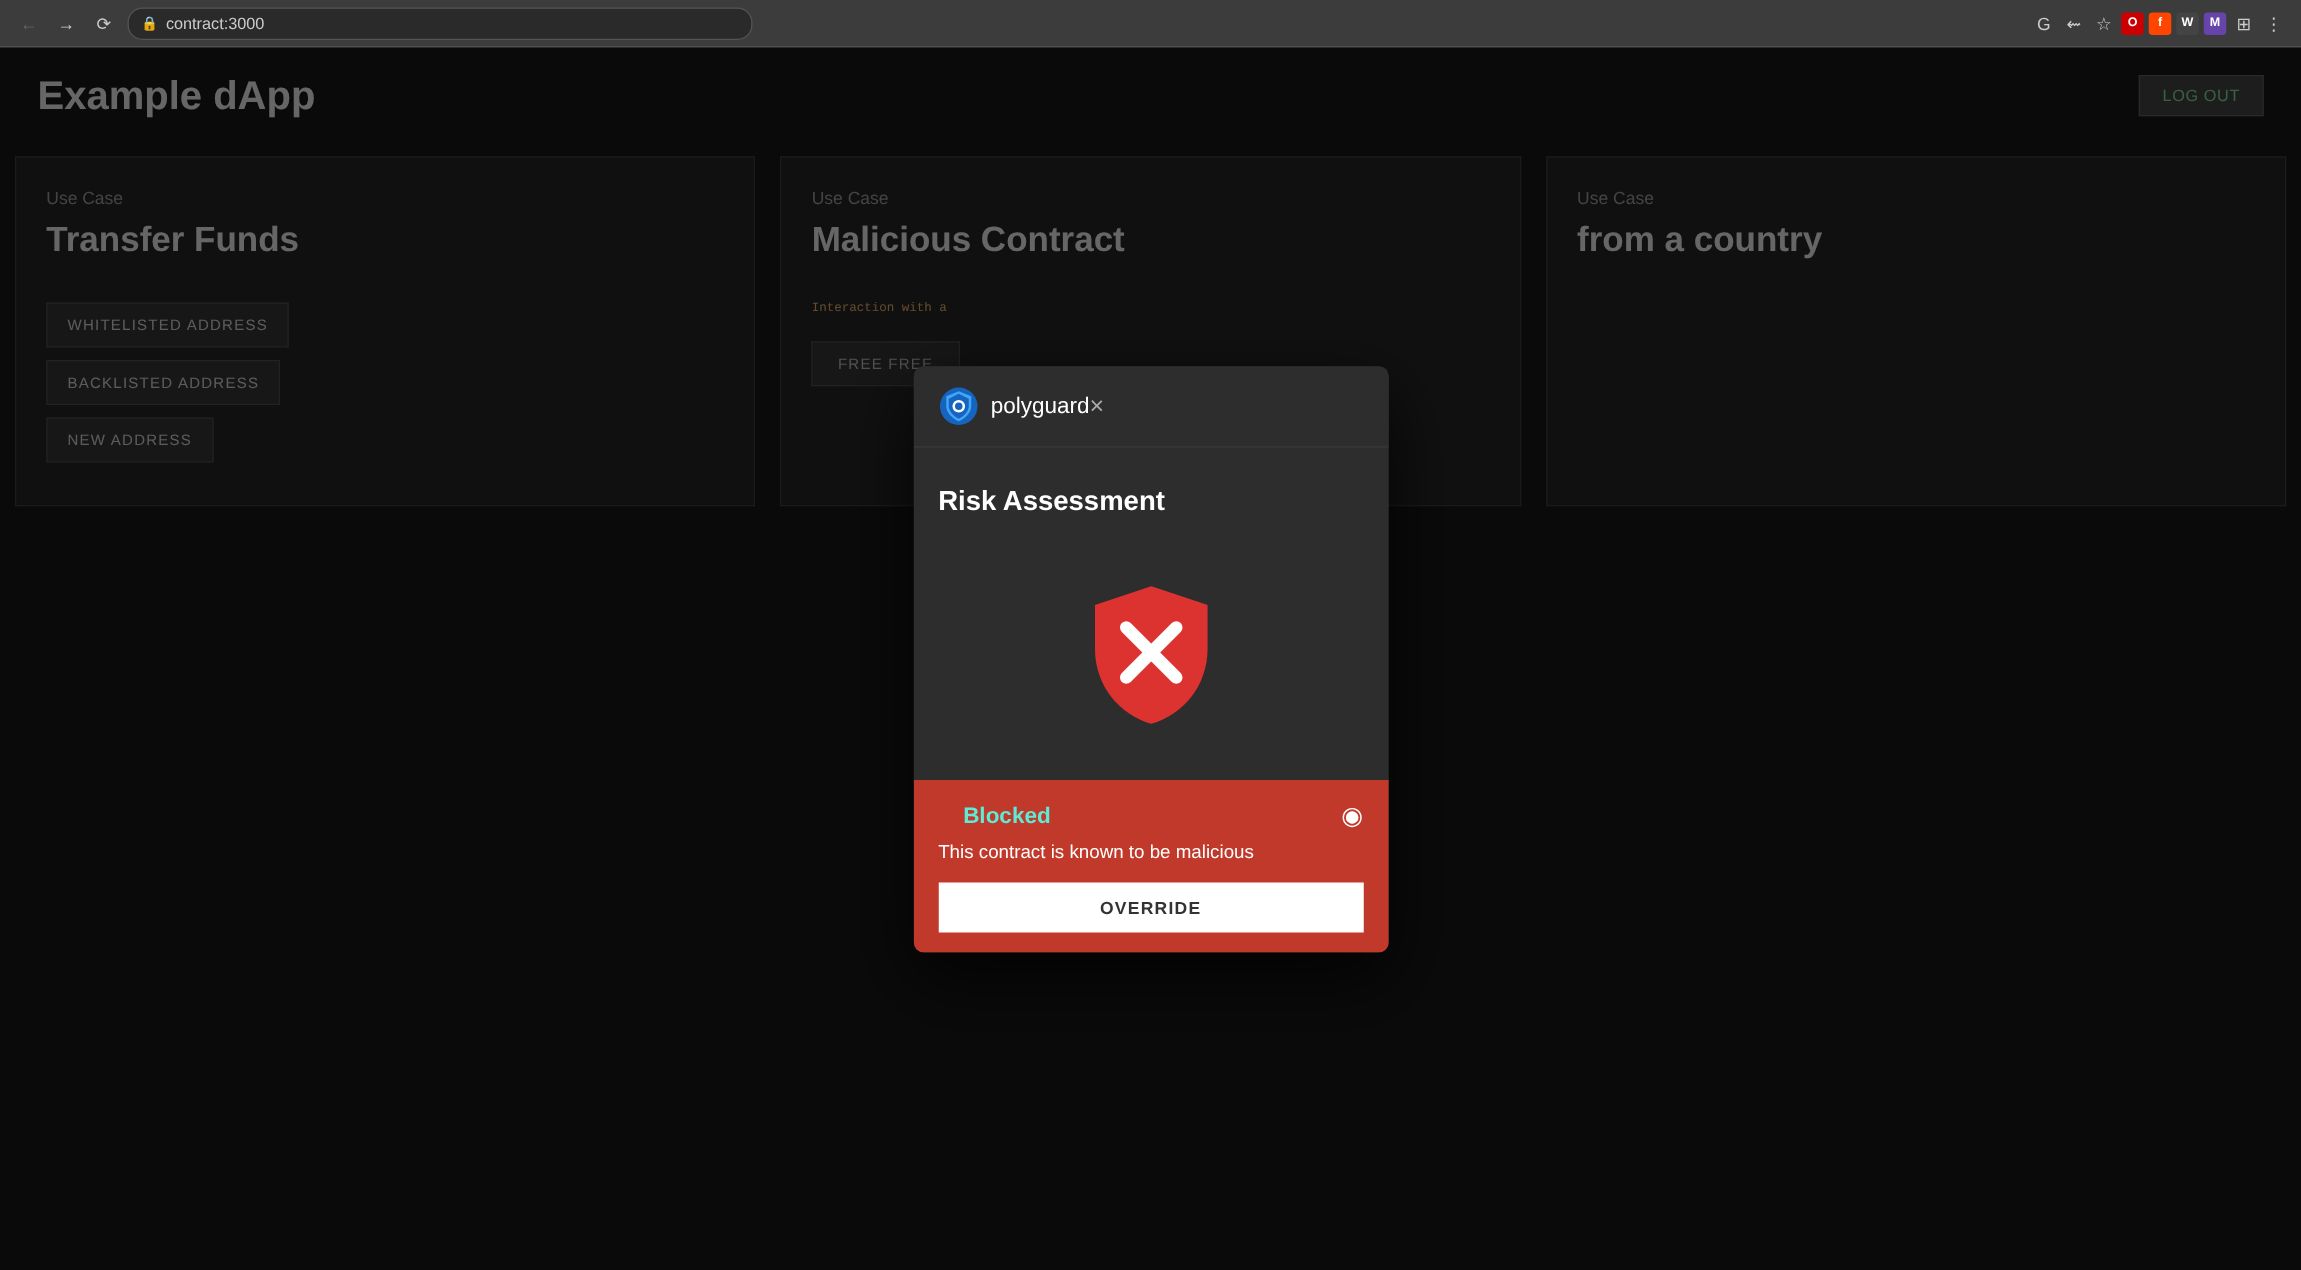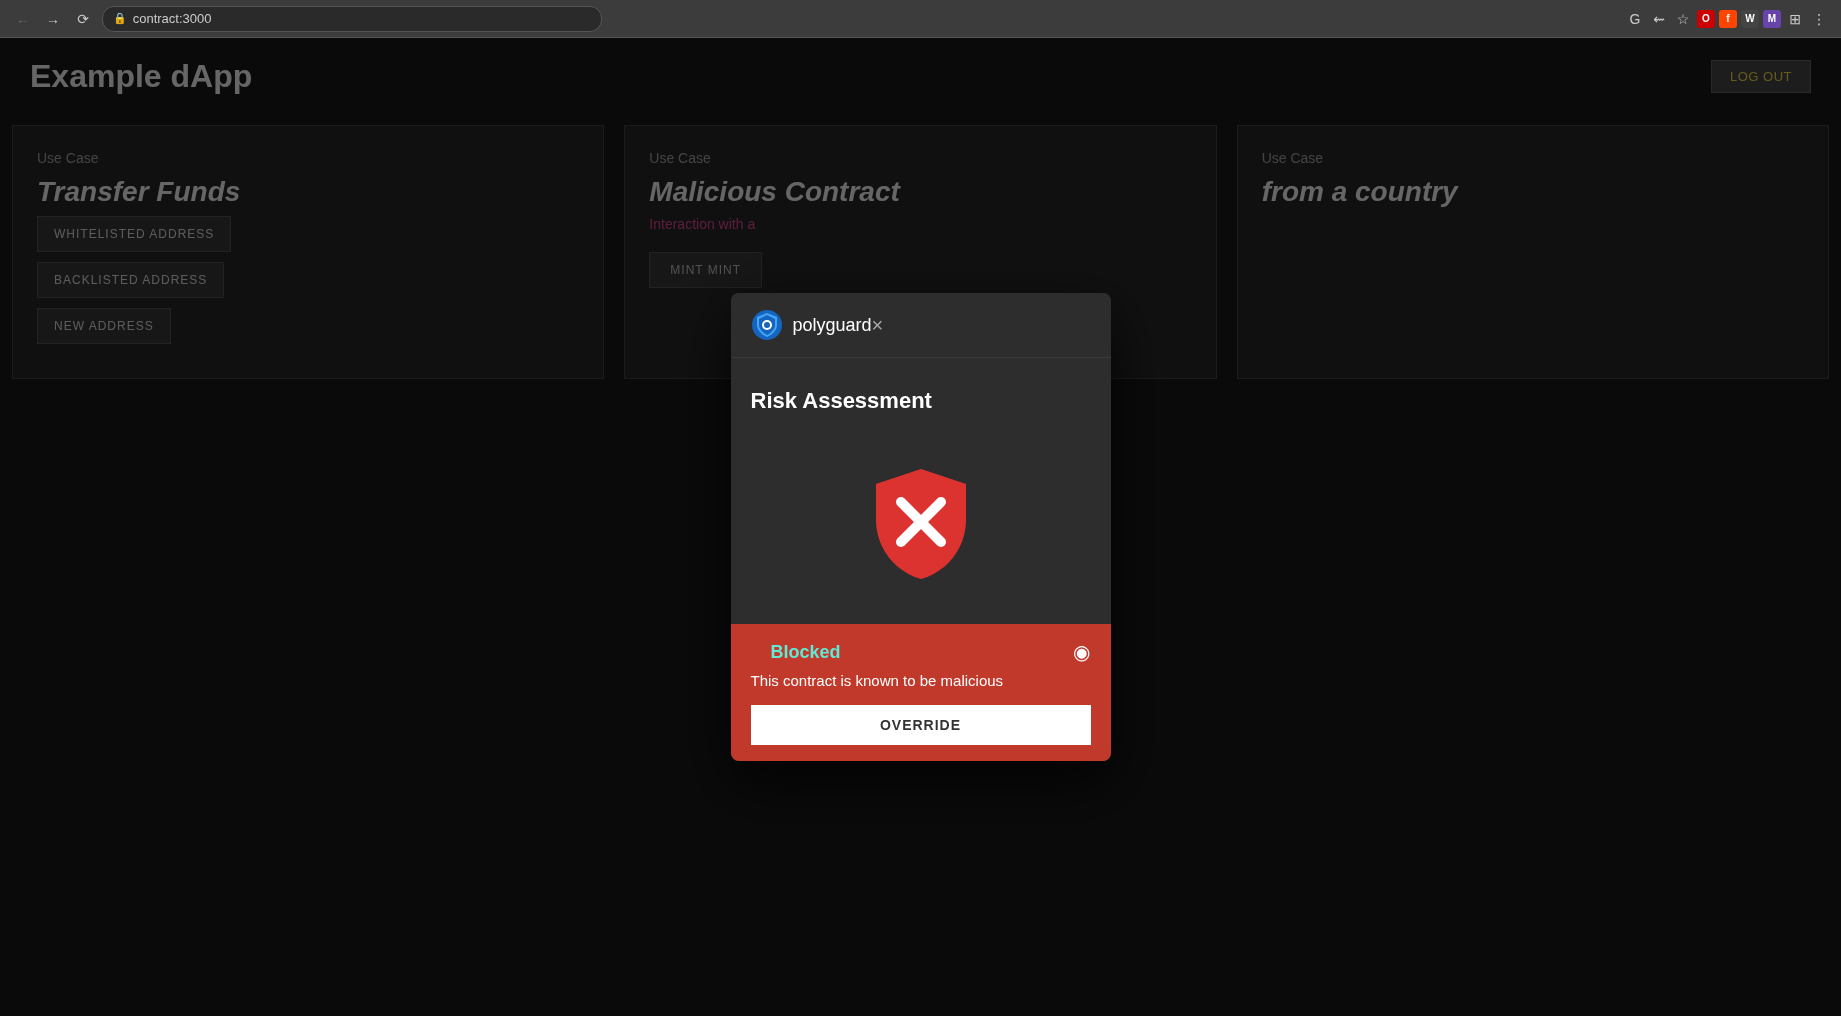--- a/index.html
+++ b/index.html
@@ -109,21 +109,21 @@
     }
 
     .app-title {
       color: #ffffff;
       font-size: 32px;
       font-weight: bold;
     }
 
     .logout-btn {
       background: #4a4a4a;
-      color: #fde047;
+      color: #86efac;
       border: 1px solid #666;
       padding: 8px 18px;
       font-size: 13px;
       cursor: pointer;
       letter-spacing: 0.5px;
     }
 
     
     .cards-row {
       display: flex;
@@ -147,28 +147,28 @@
     .card-use-case-label {
       color: #aaa;
       font-size: 14px;
       margin-bottom: 10px;
     }
 
     .card-title {
       color: #ffffff;
       font-size: 28px;
       font-weight: bold;
-      margin-bottom: 8px;
-      font-style: italic;
+      margin-bottom: 34px;
     }
 
     .card-description {
-      color: #ec4899;
-      font-size: 14px;
+      color: #fdba74;
+      font-size: 10px;
       margin-bottom: 20px;
+      font-family: Liberation Mono, monospace;
     }
 
     .card-btn {
       display: block;
       background: #3a3a3a;
       color: #e5e5e5;
       border: 1px solid #555;
       padding: 10px 16px;
       font-size: 12px;
       letter-spacing: 1px;
@@ -360,21 +360,21 @@
       <div class="card-title">Transfer Funds</div>
       <button class="card-btn">WHITELISTED ADDRESS</button>
       <button class="card-btn">BACKLISTED ADDRESS</button>
       <button class="card-btn">NEW ADDRESS</button>
     </div>
 
     <div class="card">
       <div class="card-use-case-label">Use Case</div>
       <div class="card-title">Malicious Contract</div>
       <div class="card-description">Interaction with a</div>
-      <button class="mint-btn">MINT MINT</button>
+      <button class="mint-btn">FREE FREE</button>
     </div>
 
     <div class="card">
       <div class="card-use-case-label">Use Case</div>
       <div class="card-title">from a country</div>
     </div>
 
   </div>
 
   <div class="overlay">

